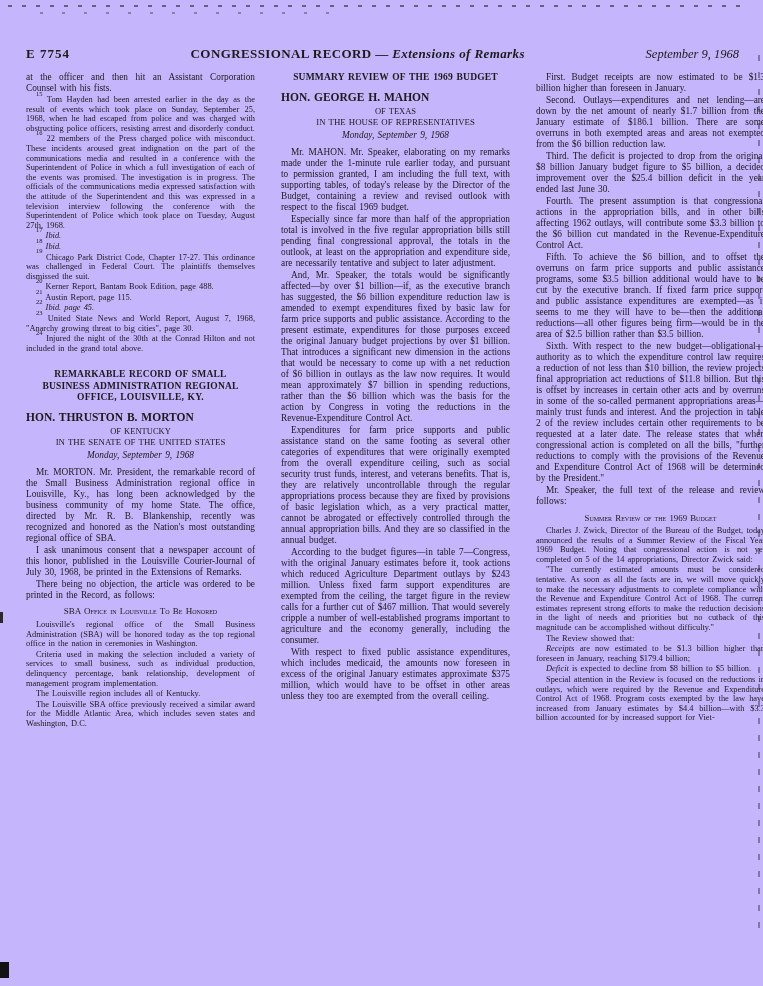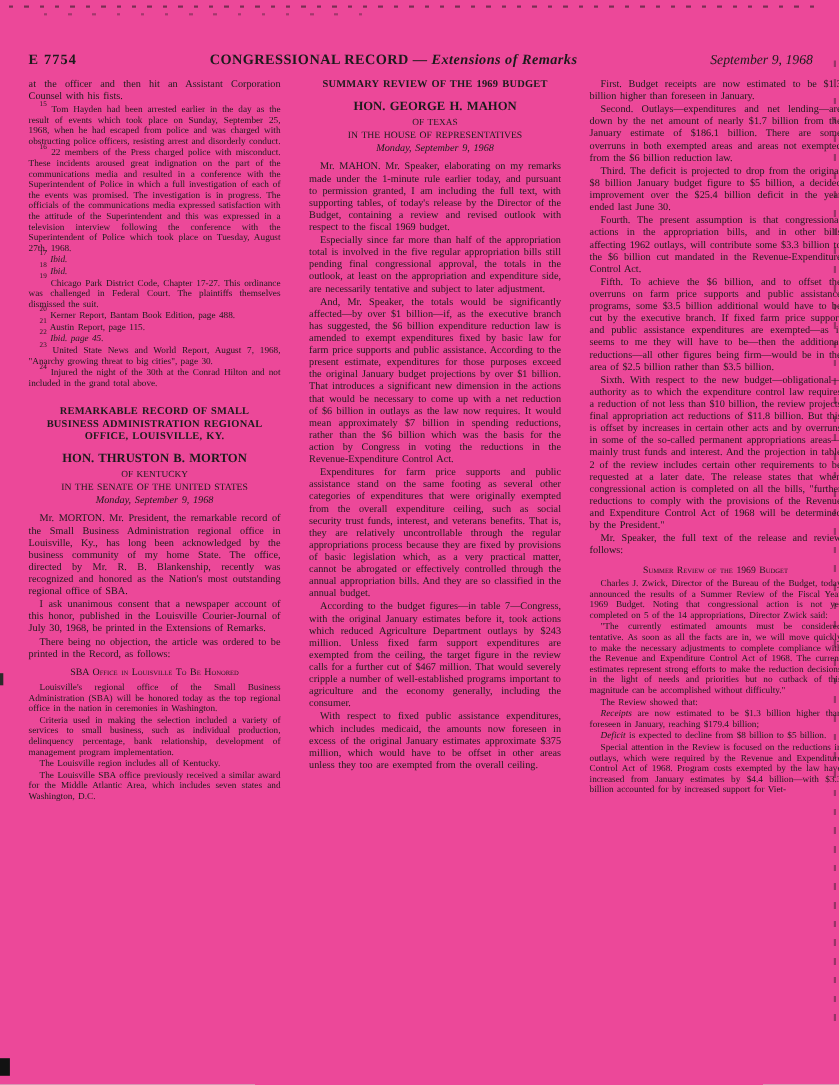--- a/index.html
+++ b/index.html
@@ -1,16 +1,16 @@
 <!DOCTYPE html>
 <html><head>
 <meta charset="utf-8">
 <style>
   html,body{margin:0;padding:0;background:#cfcdc7;}
-  .page{width:763px;height:986px;background:#ec4899;position:relative;overflow:hidden;
+  .page{width:763px;height:986px;background:#c4b5fd;position:relative;overflow:hidden;
         font-family:"Liberation Serif",serif;color:#1b1b1b;}
   
   .scan-dots-top{position:absolute;top:5px;left:8px;width:742px;height:2px;
         background:repeating-linear-gradient(90deg,rgba(25,25,25,.55) 0 4px,transparent 4px 14px);}
   .scan-dots-top2{position:absolute;top:12px;left:40px;width:300px;height:2px;
         background:repeating-linear-gradient(90deg,rgba(25,25,25,.35) 0 3px,transparent 3px 22px);}
   .scan-dash-right{position:absolute;top:55px;right:3px;width:2px;height:880px;
         background:repeating-linear-gradient(180deg,rgba(25,25,25,.4) 0 6px,transparent 6px 17px);}
   .scan-blob-bottom-left{position:absolute;left:0;bottom:8px;width:9px;height:16px;background:#121212;}
   .scan-mark-left{position:absolute;left:0;top:612px;width:3px;height:11px;background:#2a2a2a;}
@@ -24,21 +24,21 @@
 
   .columns{display:flex;gap:26px;padding:6px 24px 0 26px;align-items:flex-start;}
   .col{flex:0 0 229px;width:229px;text-align:justify;font-size:9.3px;line-height:11px;word-spacing:1px;}
   .col p{margin:0 0 1px;text-indent:10px;}
   .col p.no-indent{text-indent:0;}
   .footnote{font-size:8.4px;line-height:9.6px;}
   sup{font-size:6.5px;line-height:0;position:relative;top:-2.5px;}
   .it{font-style:italic;}
   .article-title{margin:16px 4px 7px;text-align:center;font-weight:bold;font-size:9.5px;
         line-height:11.5px;letter-spacing:.2px;}
-  .speaker{margin:7px 0 2px;text-align:center;font-weight:bold;font-size:11.5px;line-height:13px;}
+  .speaker{margin:7px 0 2px;text-align:left;font-weight:bold;font-size:11.5px;line-height:13px;}
   .state{text-align:center;font-variant:small-caps;font-size:8.5px;line-height:10px;}
   .chamber{text-align:center;font-size:8.8px;line-height:11px;margin-top:1px;}
   .dateline{text-align:center;font-style:italic;font-size:9.3px;line-height:11px;margin:2px 0 6px;}
   .subheading{text-align:center;font-variant:small-caps;font-size:9px;line-height:11px;margin:5px 0 3px;}
   .fine{font-size:8.4px;line-height:9.6px;}
   .col p.fine{margin:0 0 1px;}
   .fine-heading{text-align:center;font-variant:small-caps;font-size:8.8px;line-height:10px;margin:6px 0 3px;}
 </style>
 </head>
 <body>

